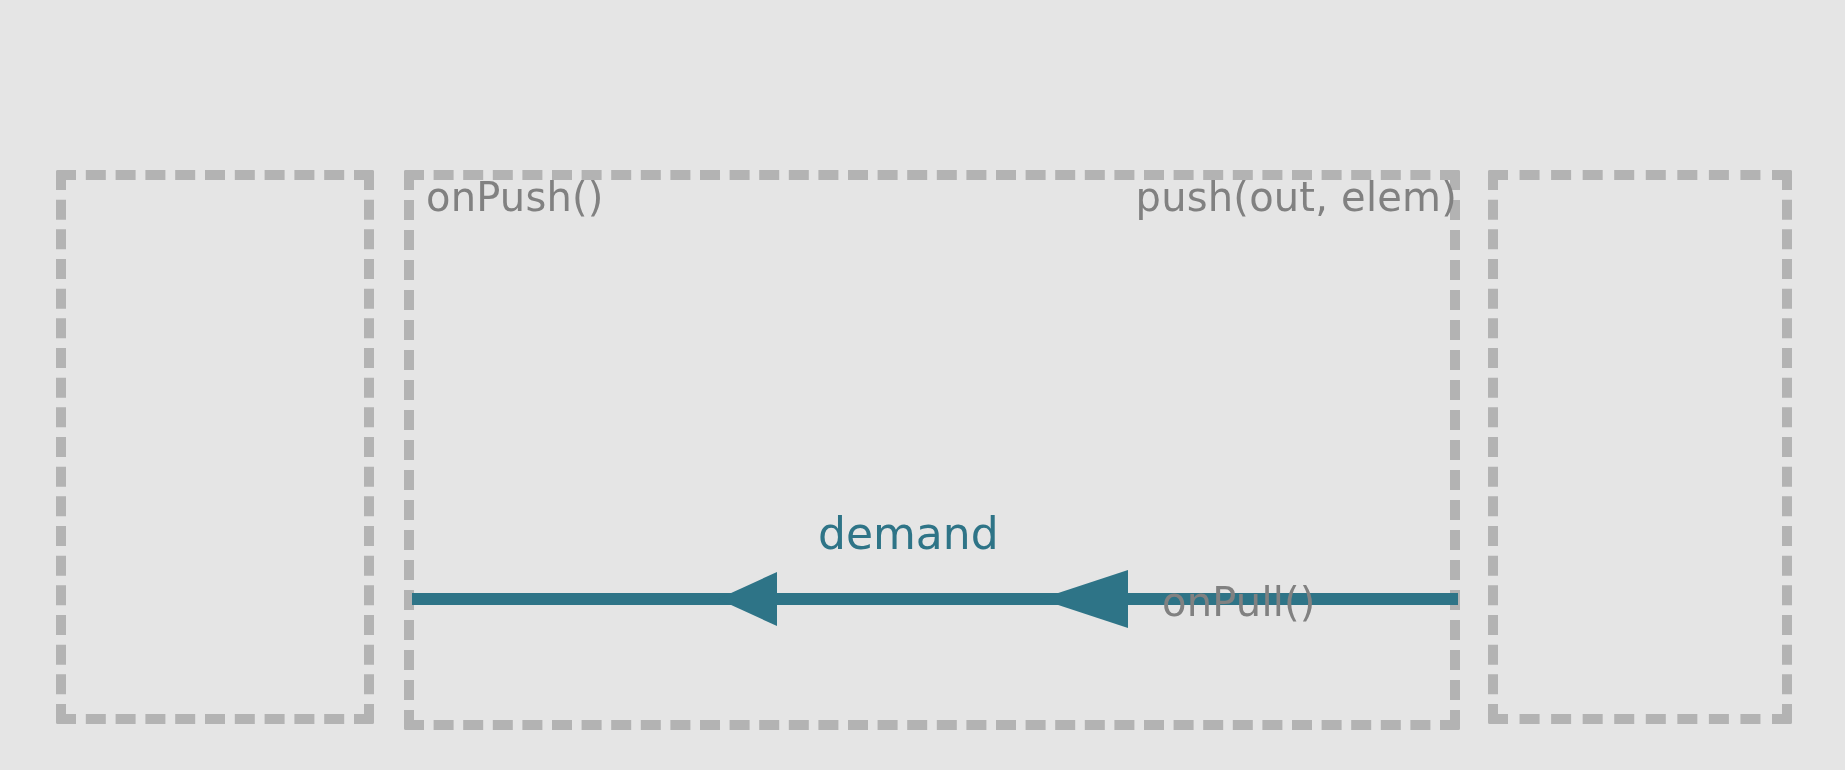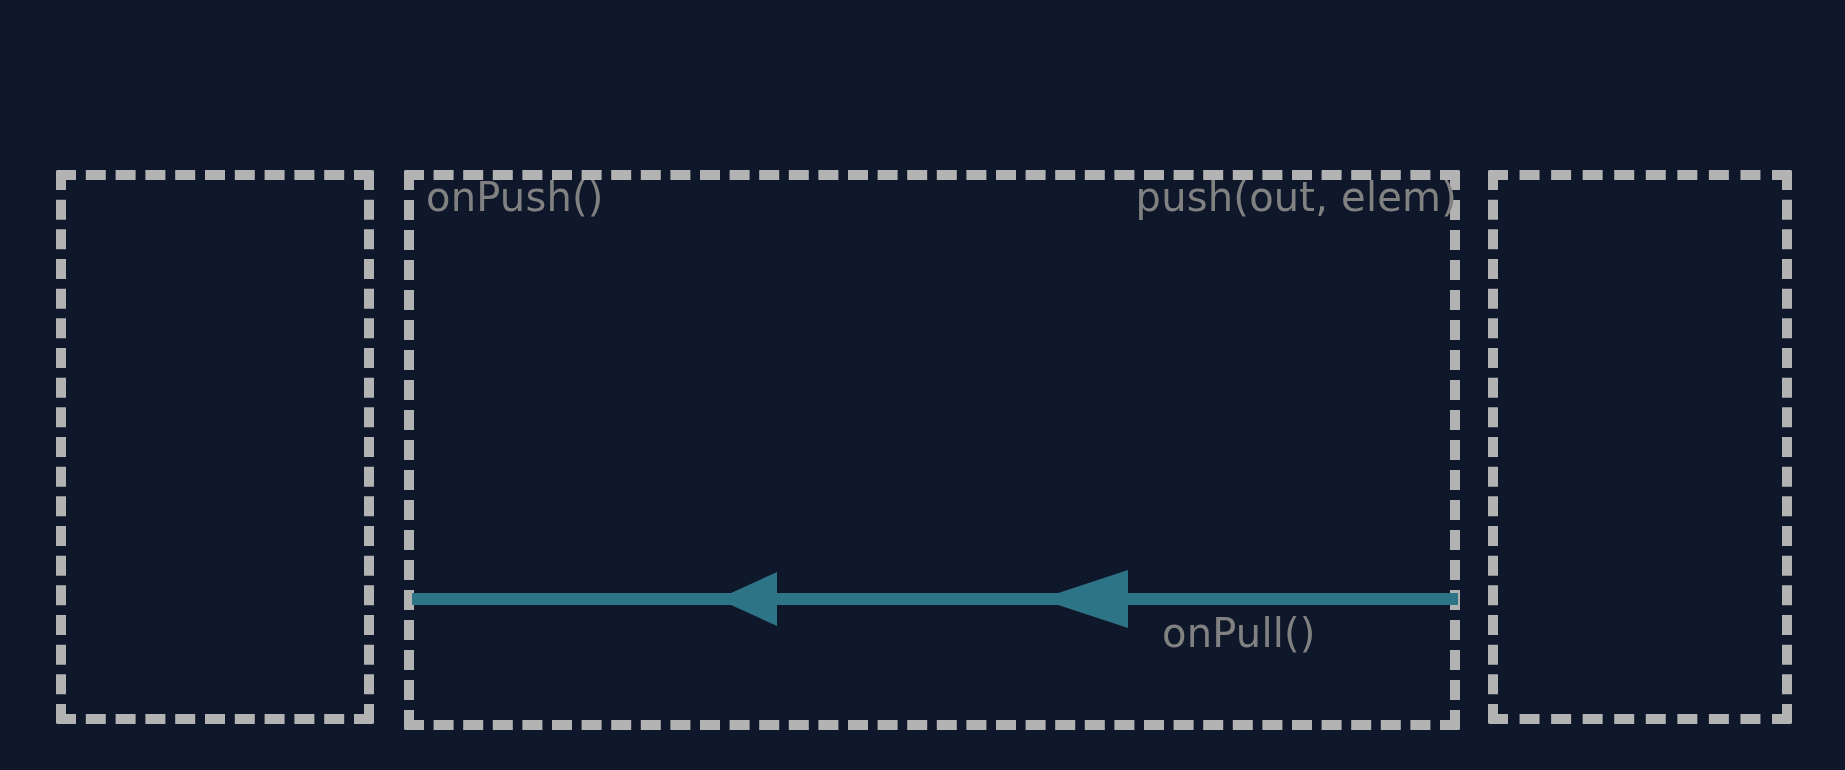--- a/index.html
+++ b/index.html
@@ -8,21 +8,21 @@
     padding: 0;
     background: #000000;
   }
   body {
     font-family: "DejaVu Sans", sans-serif;
   }
   #stage {
     position: relative;
     width: 1845px;
     height: 770px;
-    background: #0f172a;
+    background: #e5e5e5;
     overflow: hidden;
   }
   .dashed-box {
     position: absolute;
     box-sizing: border-box;
     border-style: dashed;
     border-width: 10px;
     border-color: #b3b3b3;
     border-radius: 2px;
     background: transparent;
@@ -60,21 +60,21 @@
   #label-push-out-elem {
     right: 388px;
     top: 177px;
   }
   #label-pullin {
     left: 458px;
     top: 613px;
   }
   #label-onpull {
     left: 1162px;
-    top: 613px;
+    top: 582px;
     text-align: center;
   }
   #label-demand {
     position: absolute;
     left: 818px;
     top: 512px;
     color: #2e7487;
     font-size: 44px;
     line-height: 1;
     white-space: nowrap;
@@ -96,20 +96,21 @@
   <div class="dashed-box" id="box-upstream"></div>
 
   <div class="dashed-box" id="box-stage"></div>
 
   <div class="dashed-box" id="box-downstream"></div>
 
   <div class="label" id="label-onpush">onPush()</div>
 
   <div class="label" id="label-push-out-elem">push(out, elem)</div>
 
+  <div id="label-demand">demand</div>
 
   <svg id="demand-arrow" viewBox="0 0 1845 770">
     <rect x="412" y="593" width="1046" height="12" fill="#2e7487"></rect>
     <polygon points="718,599 777,572 777,626" fill="#2e7487"></polygon>
     <polygon points="1040,599 1128,570 1128,628" fill="#2e7487"></polygon>
   </svg>
 
 
   <div class="label" id="label-onpull">onPull()</div>
 

